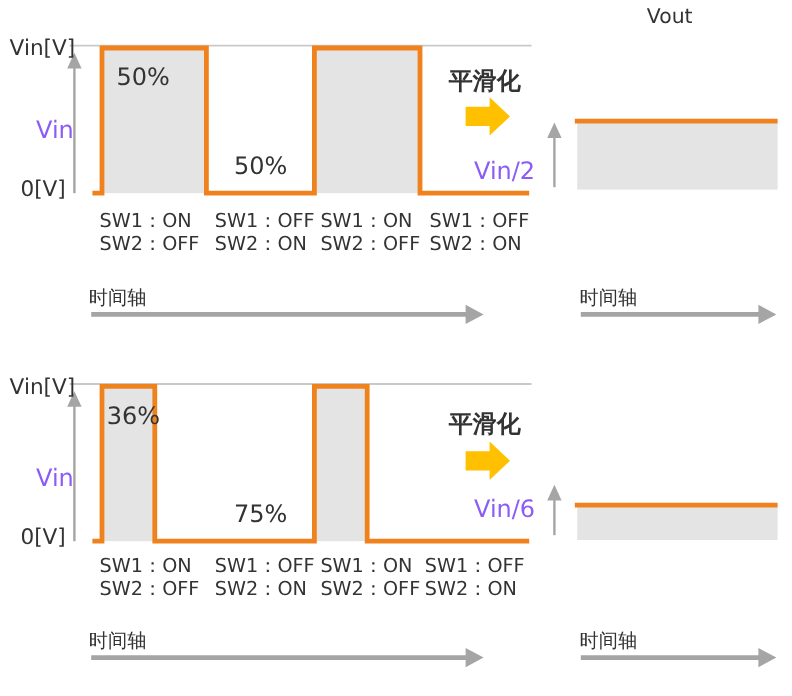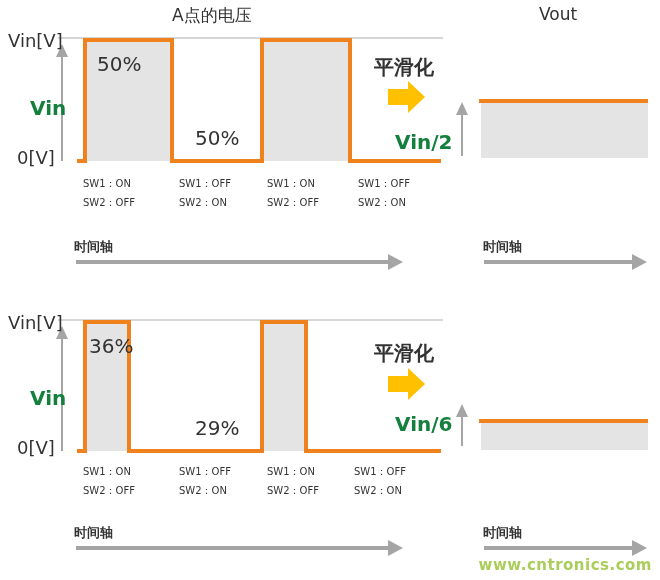--- a/index.html
+++ b/index.html
@@ -4,25 +4,25 @@
 <style>
   html,body{margin:0;padding:0;background:#fff;}
   .canvas{
     position:relative;width:660px;height:580px;background:#fff;overflow:hidden;
     font-family:"DejaVu Sans","Liberation Sans",sans-serif;
   }
   .abs-svg{position:absolute;left:0;top:0;}
   .lbl{position:absolute;white-space:nowrap;color:#333;}
   .t17{font-size:17px;}
   .t15{font-size:20px;}
-  .t14{font-size:13px;font-weight:bold;}
+  .t14{font-size:16px;font-weight:normal;}
   .t13{font-size:18px;}
-  .orange{color:#15803d;font-weight:bold;}
+  .orange{color:#8b5cf6;font-weight:normal;}
   .bold{font-weight:bold;}
-  .sw-col{position:absolute;font-size:10px;line-height:19px;color:#333;white-space:nowrap;}
+  .sw-col{position:absolute;font-size:16px;line-height:19px;color:#333;white-space:nowrap;}
   .watermark{
     position:absolute;right:8px;top:556px;font-size:15px;font-weight:600;
     color:#AACD5B;letter-spacing:0.5px;
   }
 </style>
 </head>
 <body>
 
 <div class="canvas">
 
@@ -78,21 +78,20 @@
         <line x1="76" y1="548" x2="390" y2="548" stroke="#A5A5A5" stroke-width="4"></line>
         <polygon points="403,548 388,540 388,556" fill="#A5A5A5"></polygon>
       </g>
       <g>
         <line x1="484" y1="548" x2="634" y2="548" stroke="#A5A5A5" stroke-width="4"></line>
         <polygon points="647,548 632,540 632,556" fill="#A5A5A5"></polygon>
       </g>
     </g>
   </svg>
 
-  <div class="lbl t17" style="left:172px;top:4px;">A点的电压</div>
   <div class="lbl t17" style="left:539px;top:4px;">Vout</div>
 
   <div class="lbl t13" style="left:8px;top:30px;">Vin[V]</div>
   <div class="lbl t15 orange" style="left:30px;top:96px;">Vin</div>
   <div class="lbl t13" style="left:17px;top:147px;">0[V]</div>
   <div class="lbl t15" style="left:97px;top:52px;">50%</div>
   <div class="lbl t15" style="left:195px;top:126px;">50%</div>
   <div class="lbl t15 bold" style="left:374px;top:54px;">平滑化</div>
   <div class="lbl t15 orange" style="left:395px;top:130px;">Vin/2</div>
 
@@ -113,21 +112,21 @@
     <div>SW2：ON</div>
   </div>
 
   <div class="lbl t14" style="left:74px;top:238px;">时间轴</div>
   <div class="lbl t14" style="left:483px;top:238px;">时间轴</div>
 
   <div class="lbl t13" style="left:8px;top:312px;">Vin[V]</div>
   <div class="lbl t15 orange" style="left:30px;top:386px;">Vin</div>
   <div class="lbl t13" style="left:17px;top:437px;">0[V]</div>
   <div class="lbl t15" style="left:89px;top:334px;">36%</div>
-  <div class="lbl t15" style="left:195px;top:416px;">29%</div>
+  <div class="lbl t15" style="left:195px;top:416px;">75%</div>
   <div class="lbl t15 bold" style="left:374px;top:340px;">平滑化</div>
   <div class="lbl t15 orange" style="left:395px;top:412px;">Vin/6</div>
 
   <div class="sw-col" style="left:83px;top:462px;">
     <div>SW1：ON</div>
     <div>SW2：OFF</div>
   </div>
   <div class="sw-col" style="left:179px;top:462px;">
     <div>SW1：OFF</div>
     <div>SW2：ON</div>
@@ -137,15 +136,14 @@
     <div>SW2：OFF</div>
   </div>
   <div class="sw-col" style="left:354px;top:462px;">
     <div>SW1：OFF</div>
     <div>SW2：ON</div>
   </div>
 
   <div class="lbl t14" style="left:74px;top:524px;">时间轴</div>
   <div class="lbl t14" style="left:483px;top:524px;">时间轴</div>
 
-  <div class="watermark">www.cntronics.com</div>
 
 </div>
 
 </body></html>

